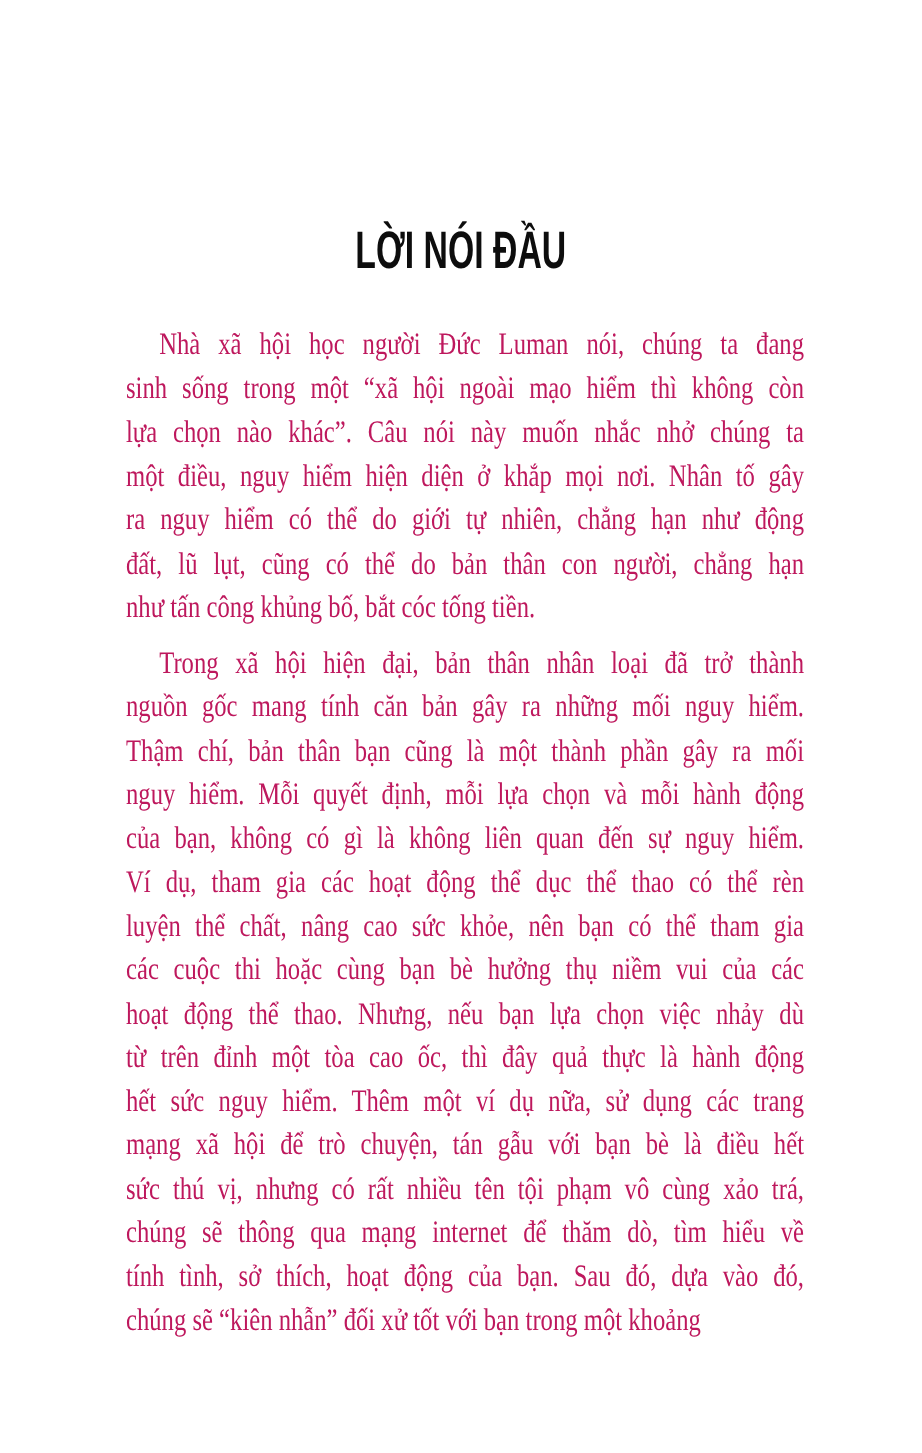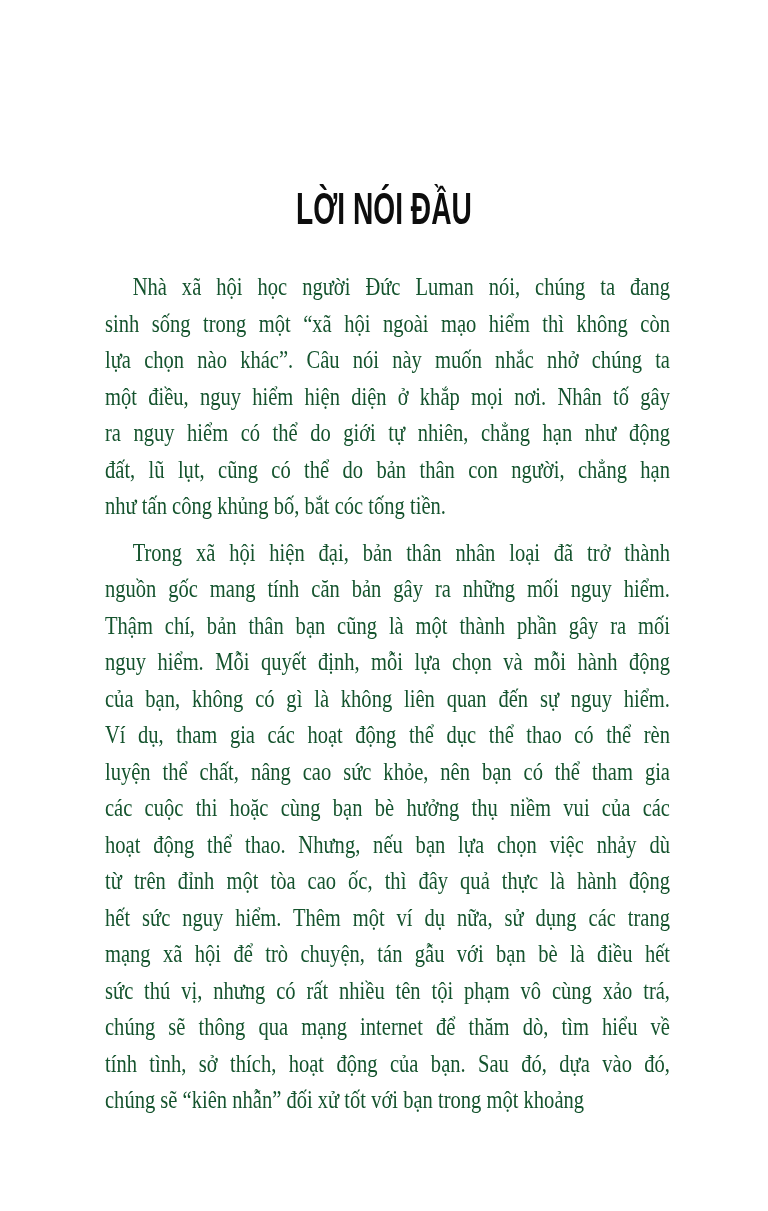--- a/index.html
+++ b/index.html
@@ -59,21 +59,21 @@
   }
   .line.last {
     text-align-last: left;
   }
 </style>
 </head>
 <body>
 
 <div class="page" style="background: rgb(255, 255, 255);">
   <h1 class="title" style="color: rgb(13, 13, 13);">LỜI NÓI ĐẦU</h1>
-  <div class="content" style="color: #14532d;">
+  <div class="content" style="color: #be185d;">
     <div>
         <div class="para">
           <div class="line first">Nhà xã hội học người Đức Luman nói, chúng ta đang</div>
           <div class="line">sinh sống trong một “xã hội ngoài mạo hiểm thì không còn</div>
           <div class="line">lựa chọn nào khác”. Câu nói này muốn nhắc nhở chúng ta</div>
           <div class="line">một điều, nguy hiểm hiện diện ở khắp mọi nơi. Nhân tố gây</div>
           <div class="line">ra nguy hiểm có thể do giới tự nhiên, chẳng hạn như động</div>
           <div class="line">đất, lũ lụt, cũng có thể do bản thân con người, chẳng hạn</div>
           <div class="line last">như tấn công khủng bố, bắt cóc tống tiền.</div>
         </div>

